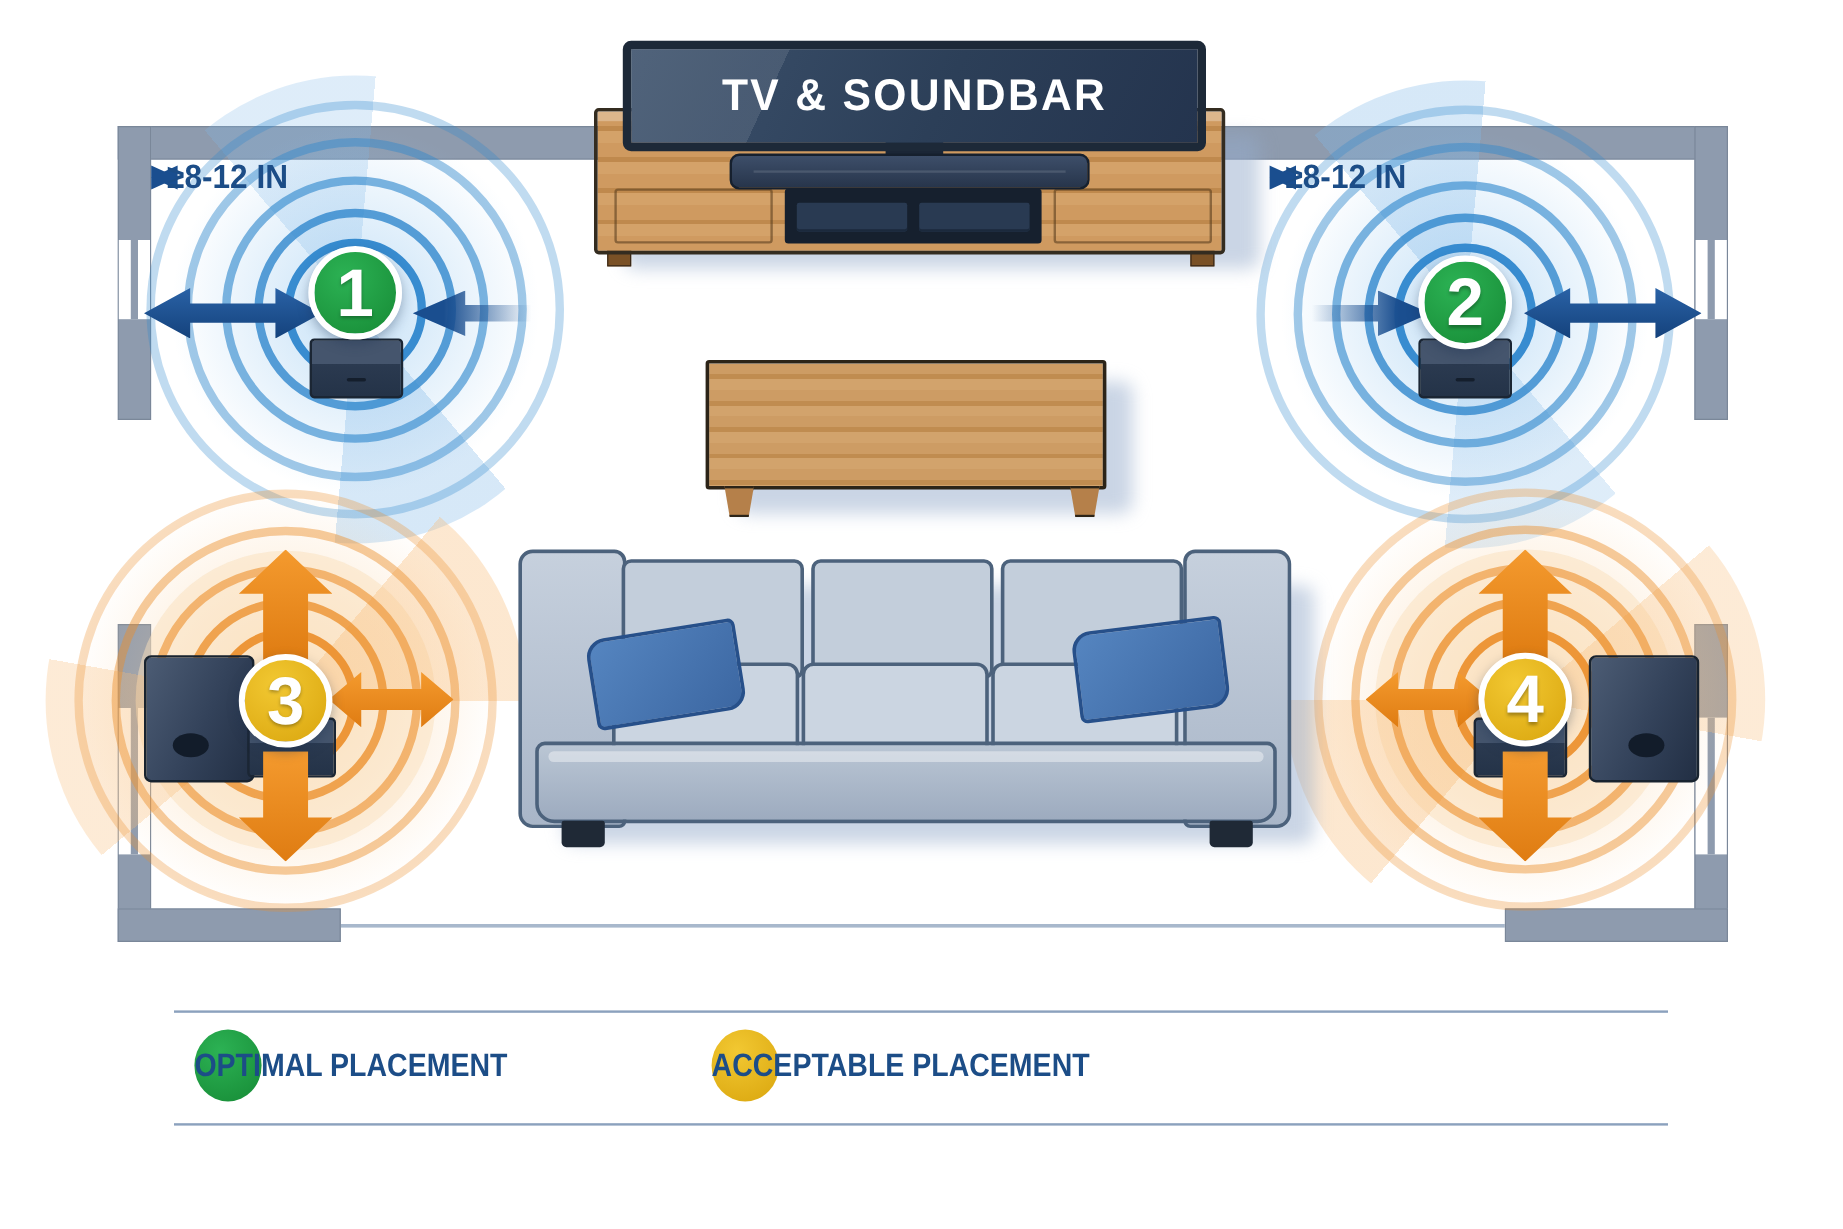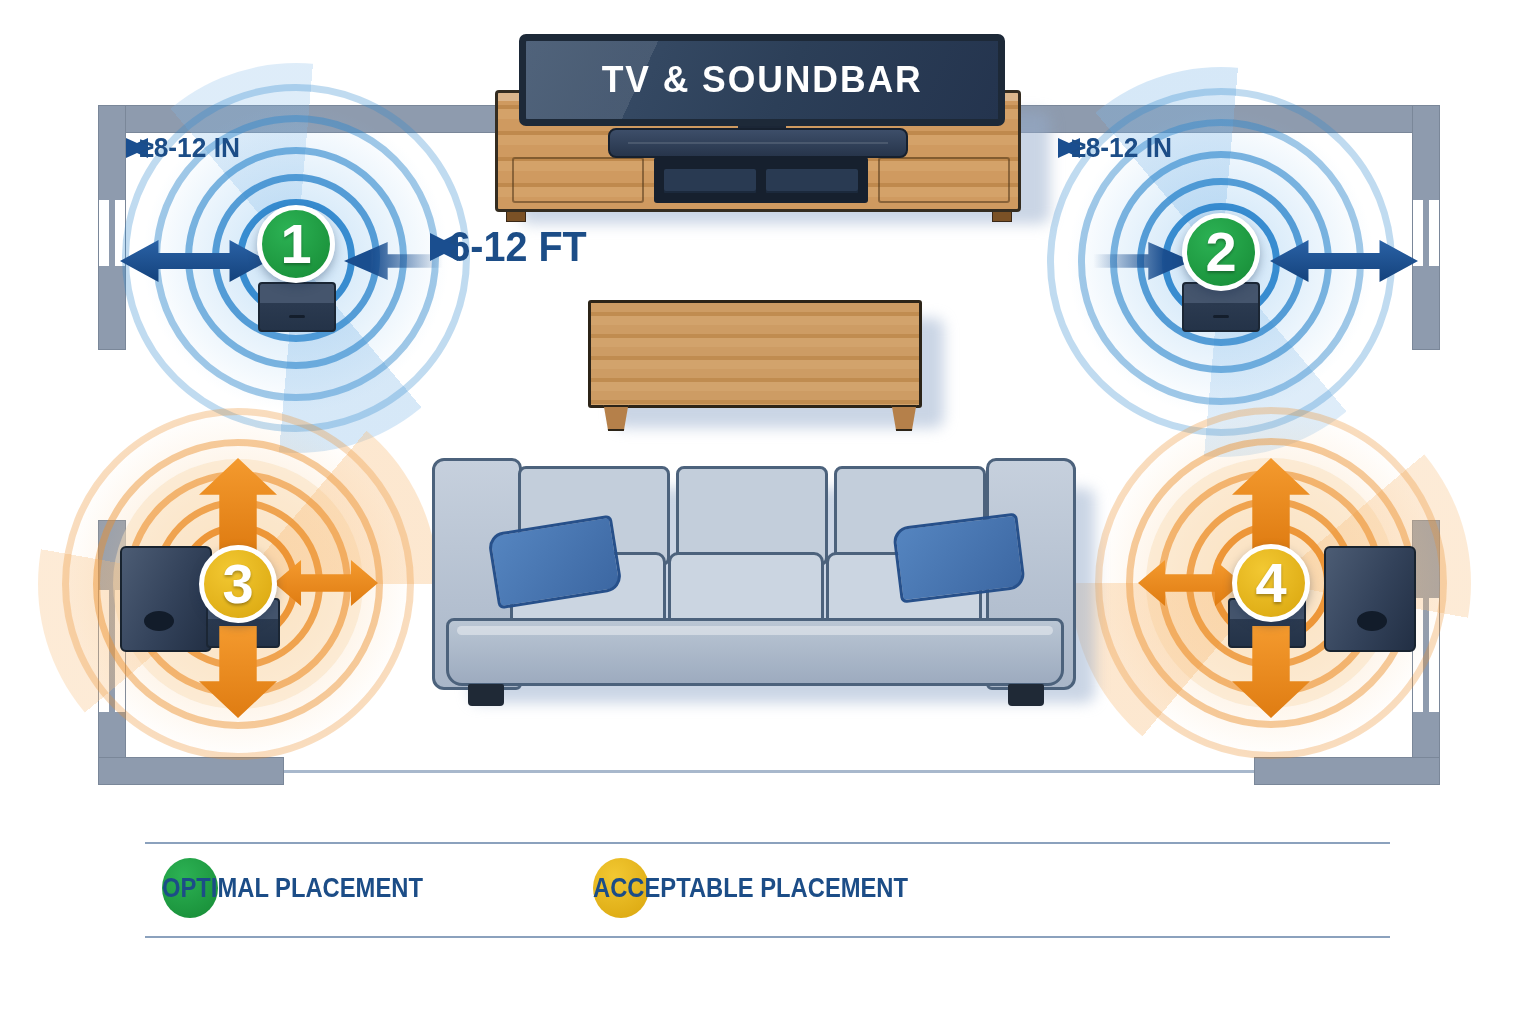--- a/index.html
+++ b/index.html
@@ -205,27 +205,20 @@
   </div>
 
   <div class="dim" style="left:1058px;top:131px;width:344px;height:34px;">
     <div class="tri" style="border:10px solid transparent;border-right:22px solid var(--navy);border-left:0;"></div>
     <div class="line" style="height:4px;"></div>
     <div class="txt" style="font-size:28px;margin:0 10px;">≥8-12 IN</div>
     <div class="line" style="height:4px;"></div>
     <div class="tri" style="border:10px solid transparent;border-left:22px solid var(--navy);border-right:0;"></div>
   </div>
 
-  <div class="dim" style="left:430px;top:222px;width:668px;height:50px;">
-    <div class="tri" style="border:14px solid transparent;border-right:28px solid var(--navy);border-left:0;"></div>
-    <div class="line" style="height:5px;"></div>
-    <div class="txt" style="font-size:42px;margin:0 14px;">6-12 FT</div>
-    <div class="line" style="height:5px;"></div>
-    <div class="tri" style="border:14px solid transparent;border-left:28px solid var(--navy);border-right:0;"></div>
-  </div>
 
   <div class="h-double" style="left:120px;top:240px;width:148px;height:42px;"></div>
   <div class="h-double" style="left:1270px;top:240px;width:148px;height:42px;"></div>
   <div class="stub-l" style="left:344px;top:242px;width:104px;height:38px;"></div>
   <div class="stub-r" style="left:1088px;top:242px;width:104px;height:38px;"></div>
 
   <div class="orange-arr arr-up" style="left:199px;top:458px;width:78px;height:92px;"></div>
   <div class="orange-arr arr-down" style="left:199px;top:626px;width:78px;height:92px;"></div>
   <div class="orange-h" style="left:274px;top:560px;width:104px;height:46px;"></div>
 

